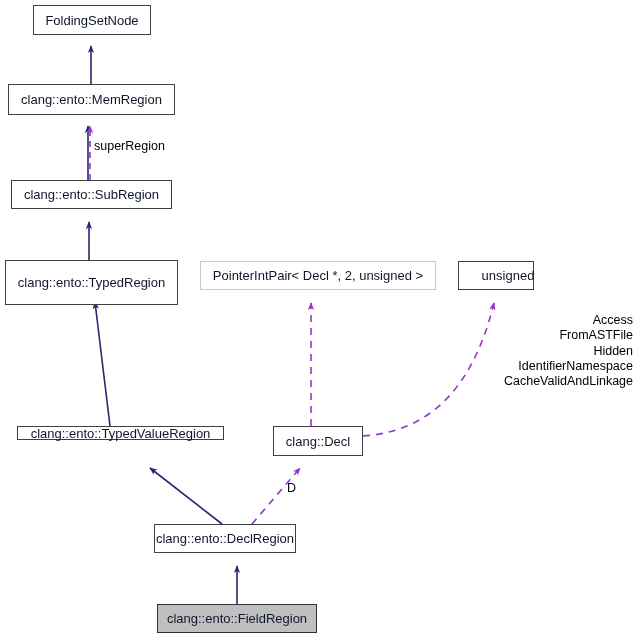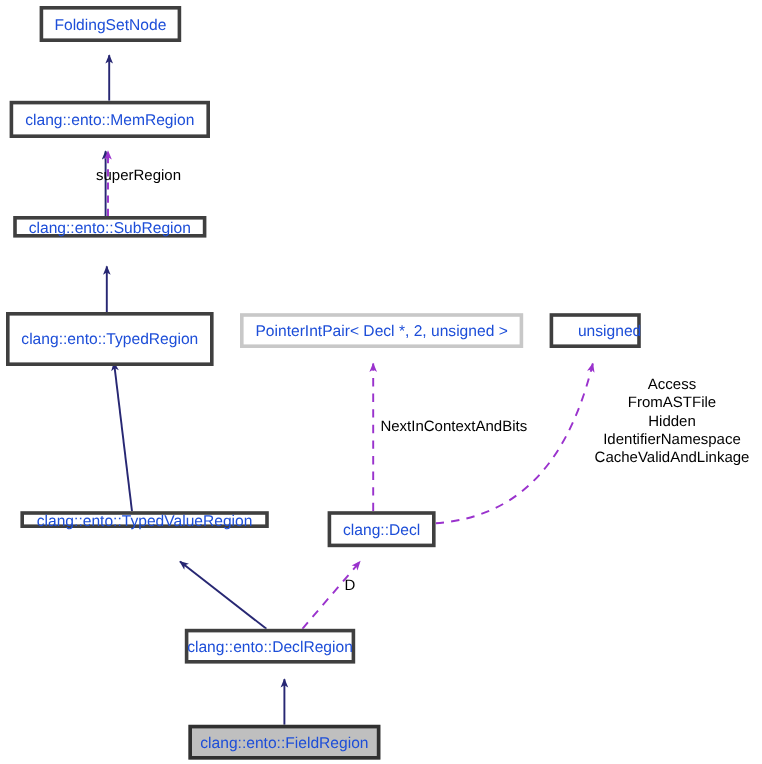--- a/index.html
+++ b/index.html
@@ -25,24 +25,24 @@
     height: 637px;
     pointer-events: none;
   }
   .node {
     position: absolute;
     box-sizing: border-box;
     display: flex;
     align-items: center;
     justify-content: center;
     background: #ffffff;
-    border: 3px solid #1d4ed8;
+    border: 1px solid #1d4ed8;
     font-size: 13px;
     line-height: 1;
-    color: #1d4ed8;
+    color: #0f172a;
     white-space: nowrap;
     letter-spacing: 0px;
   }
   .node.solid {
     border-color: #3f3f3f;
   }
   .node.faint {
     border-color: #c8c8c8;
   }
   .node.current {
@@ -51,21 +51,21 @@
     justify-content: center;
   }
   .edge-label {
     position: absolute;
     font-size: 12.5px;
     color: #000000;
     white-space: nowrap;
     line-height: 1.22;
   }
   .edge-label.center {
-    text-align: center;
+    text-align: right;
   }
 </style>
 </head>
 <body>
 
 <div id="diagram">
 
   <svg class="edges" viewBox="0 0 635 637">
     <defs>
       <marker id="arrowNavy" markerWidth="10" markerHeight="10" refX="7.6" refY="3.4" orient="auto" markerUnits="userSpaceOnUse">
@@ -118,21 +118,21 @@
   </svg>
 
   <div class="node solid" style="left:33px; top:5px; width:118px; height:30px;">
     <span>FoldingSetNode</span>
   </div>
 
   <div class="node solid" style="left:8px; top:84px; width:167px; height:31px;text-align:right;">
     <span>clang::ento::MemRegion</span>
   </div>
 
-  <div class="node solid" style="left:11px; top:180px; width:161px; height:18px;">
+  <div class="node solid" style="left:11px; top:180px; width:161px; height:29px;">
     <span>clang::ento::SubRegion</span>
   </div>
 
   <div class="node solid" style="left:5px; top:260px; width:173px; height:45px;">
     <span>clang::ento::TypedRegion</span>
   </div>
 
   <div class="node faint" style="left:200px; top:261px; width:236px; height:29px;justify-content:center;">
     <span>PointerIntPair&lt; Decl *, 2, unsigned &gt;</span>
   </div>
@@ -150,23 +150,22 @@
   </div>
 
   <div class="node solid" style="left:154px; top:524px; width:142px; height:29px;">
     <span>clang::ento::DeclRegion</span>
   </div>
 
   <div class="node current" style="left:157px; top:604px; width:160px; height:29px;">
     <span>clang::ento::FieldRegion</span>
   </div>
 
-  <div class="edge-label" style="left:80px; top:139px;">superRegion</div>
+  <div class="edge-label" style="left:94px; top:139px;">superRegion</div>
 
-  <div class="edge-label" style="left:317px; top:348px;">NextInContextAndBits</div>
 
   <div class="edge-label" style="left:287px; top:481px;">D</div>
 
   <div class="edge-label center" style="left:487px; top:313px; width:146px; white-space:pre;">Access
 FromASTFile
 Hidden
 IdentifierNamespace
 CacheValidAndLinkage</div>
 
 </div>

